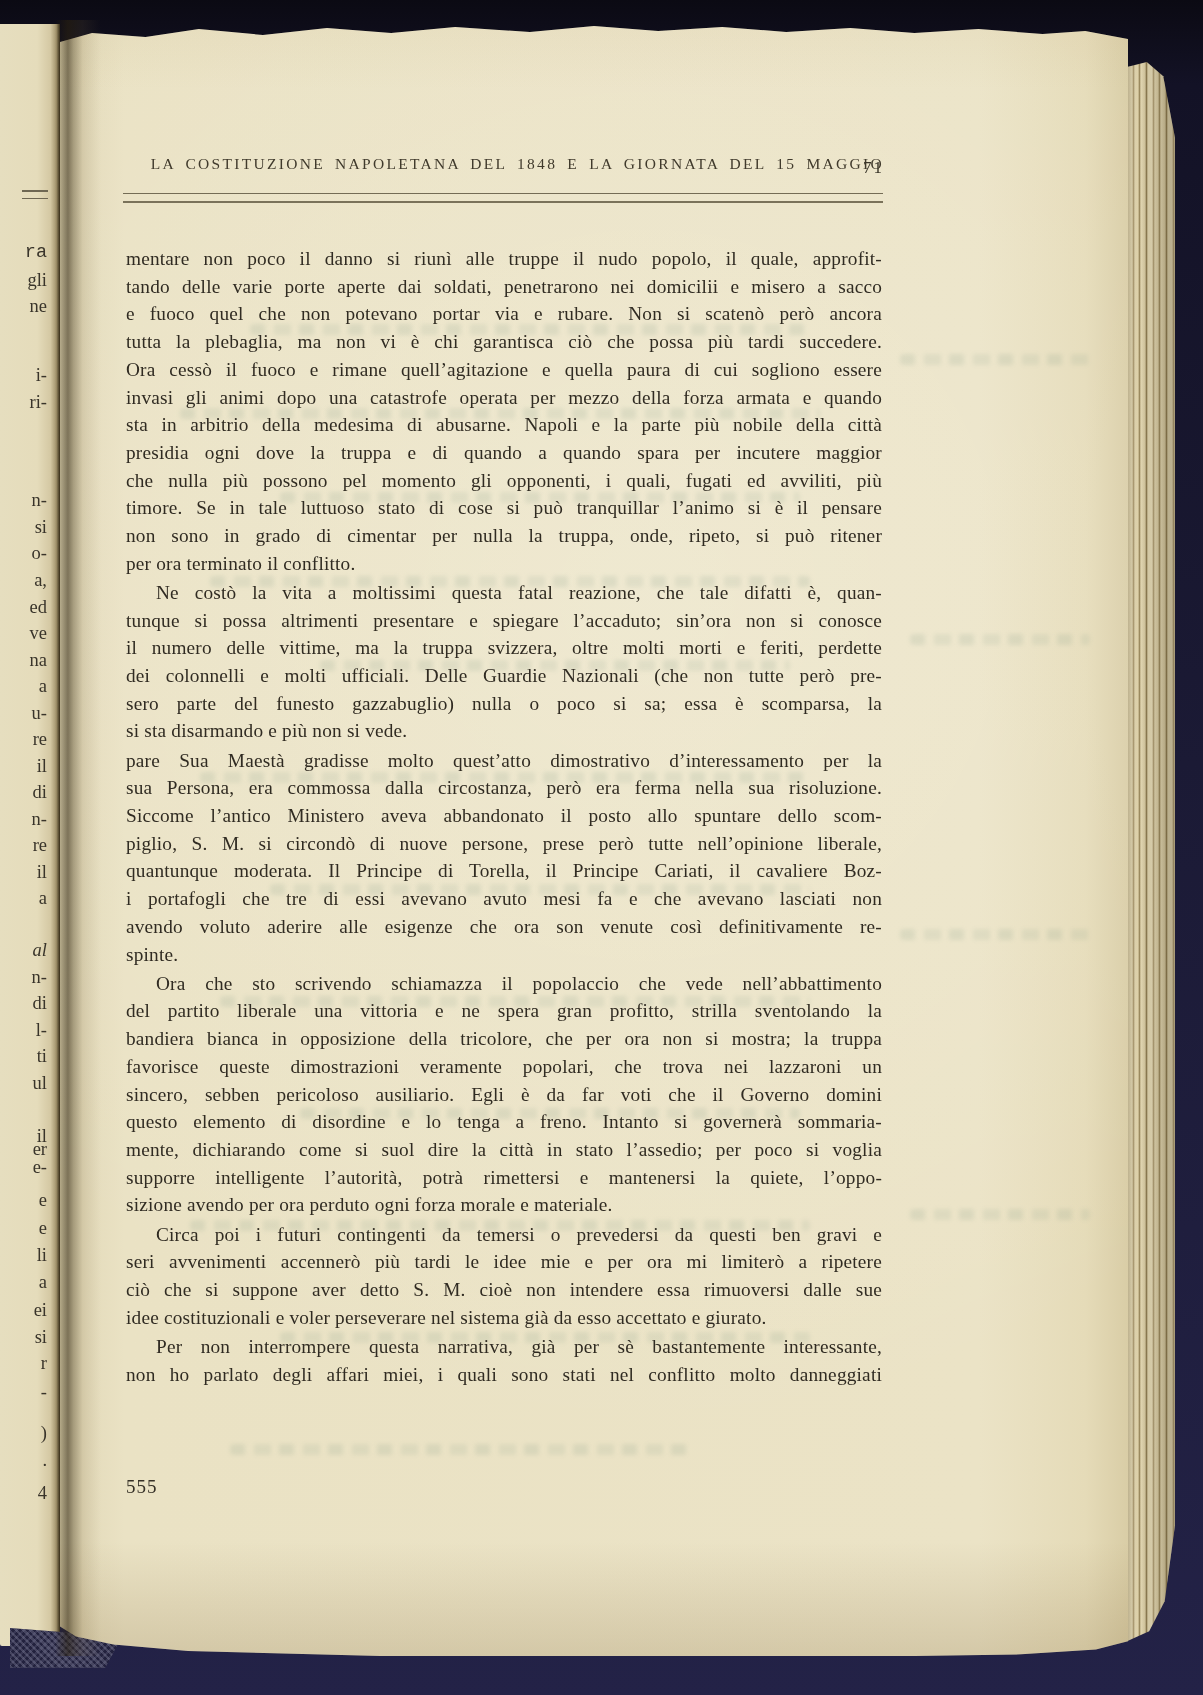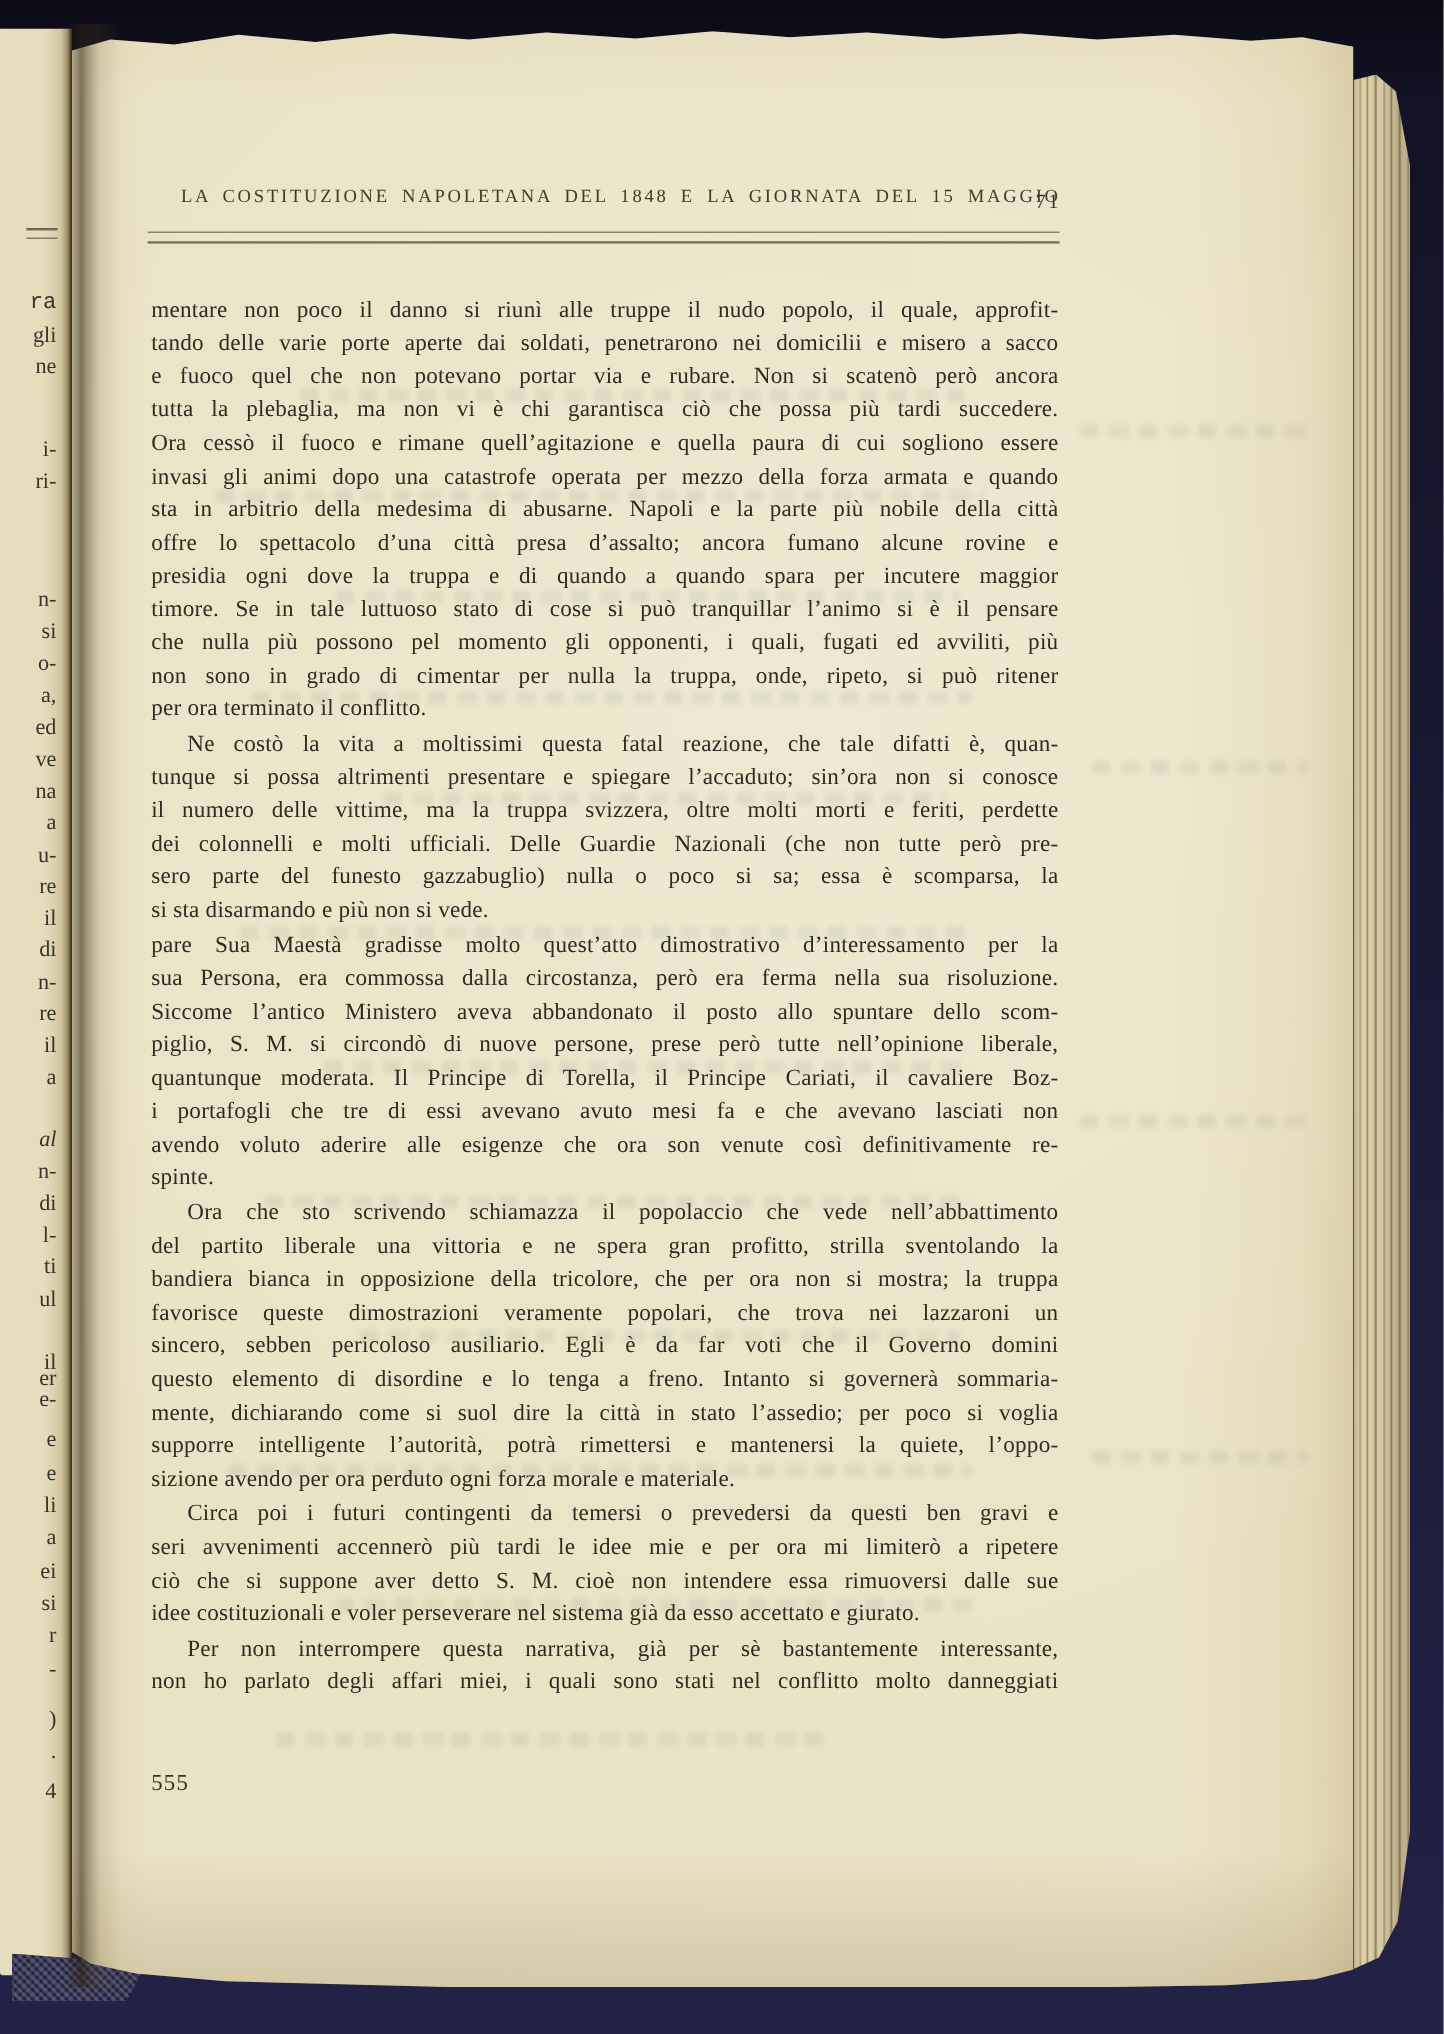--- a/index.html
+++ b/index.html
@@ -169,24 +169,23 @@
 
   <div class="body-text">
       <div class="para">
         <div class="line">mentare non poco il danno si riunì alle truppe il nudo popolo, il quale, approfit-</div>
         <div class="line">tando delle varie porte aperte dai soldati, penetrarono nei domicilii e misero a sacco</div>
         <div class="line">e fuoco quel che non potevano portar via e rubare. Non si scatenò però ancora</div>
         <div class="line">tutta la plebaglia, ma non vi è chi garantisca ciò che possa più tardi succedere.</div>
         <div class="line">Ora cessò il fuoco e rimane quell’agitazione e quella paura di cui sogliono essere</div>
         <div class="line">invasi gli animi dopo una catastrofe operata per mezzo della forza armata e quando</div>
         <div class="line">sta in arbitrio della medesima di abusarne. Napoli e la parte più nobile della città</div>
-        <div class="line">offre lo spettacolo d’una città presa d’assalto; ancora fumano alcune rovine e</div>
         <div class="line">presidia ogni dove la truppa e di quando a quando spara per incutere maggior</div>
+        <div class="line">che nulla più possono pel momento gli opponenti, i quali, fugati ed avviliti, più</div>
         <div class="line">timore. Se in tale luttuoso stato di cose si può tranquillar l’animo si è il pensare</div>
-        <div class="line">che nulla più possono pel momento gli opponenti, i quali, fugati ed avviliti, più</div>
         <div class="line">non sono in grado di cimentar per nulla la truppa, onde, ripeto, si può ritener</div>
         <div class="line end">per ora terminato il conflitto.</div>
       </div>
       <div class="para">
         <div class="line indent">Ne costò la vita a moltissimi questa fatal reazione, che tale difatti è, quan-</div>
         <div class="line">tunque si possa altrimenti presentare e spiegare l’accaduto; sin’ora non si conosce</div>
         <div class="line">il numero delle vittime, ma la truppa svizzera, oltre molti morti e feriti, perdette</div>
         <div class="line">dei colonnelli e molti ufficiali. Delle Guardie Nazionali (che non tutte però pre-</div>
         <div class="line">sero parte del funesto gazzabuglio) nulla o poco si sa; essa è scomparsa, la</div>
         <div class="line end">si sta disarmando e più non si vede.</div>

